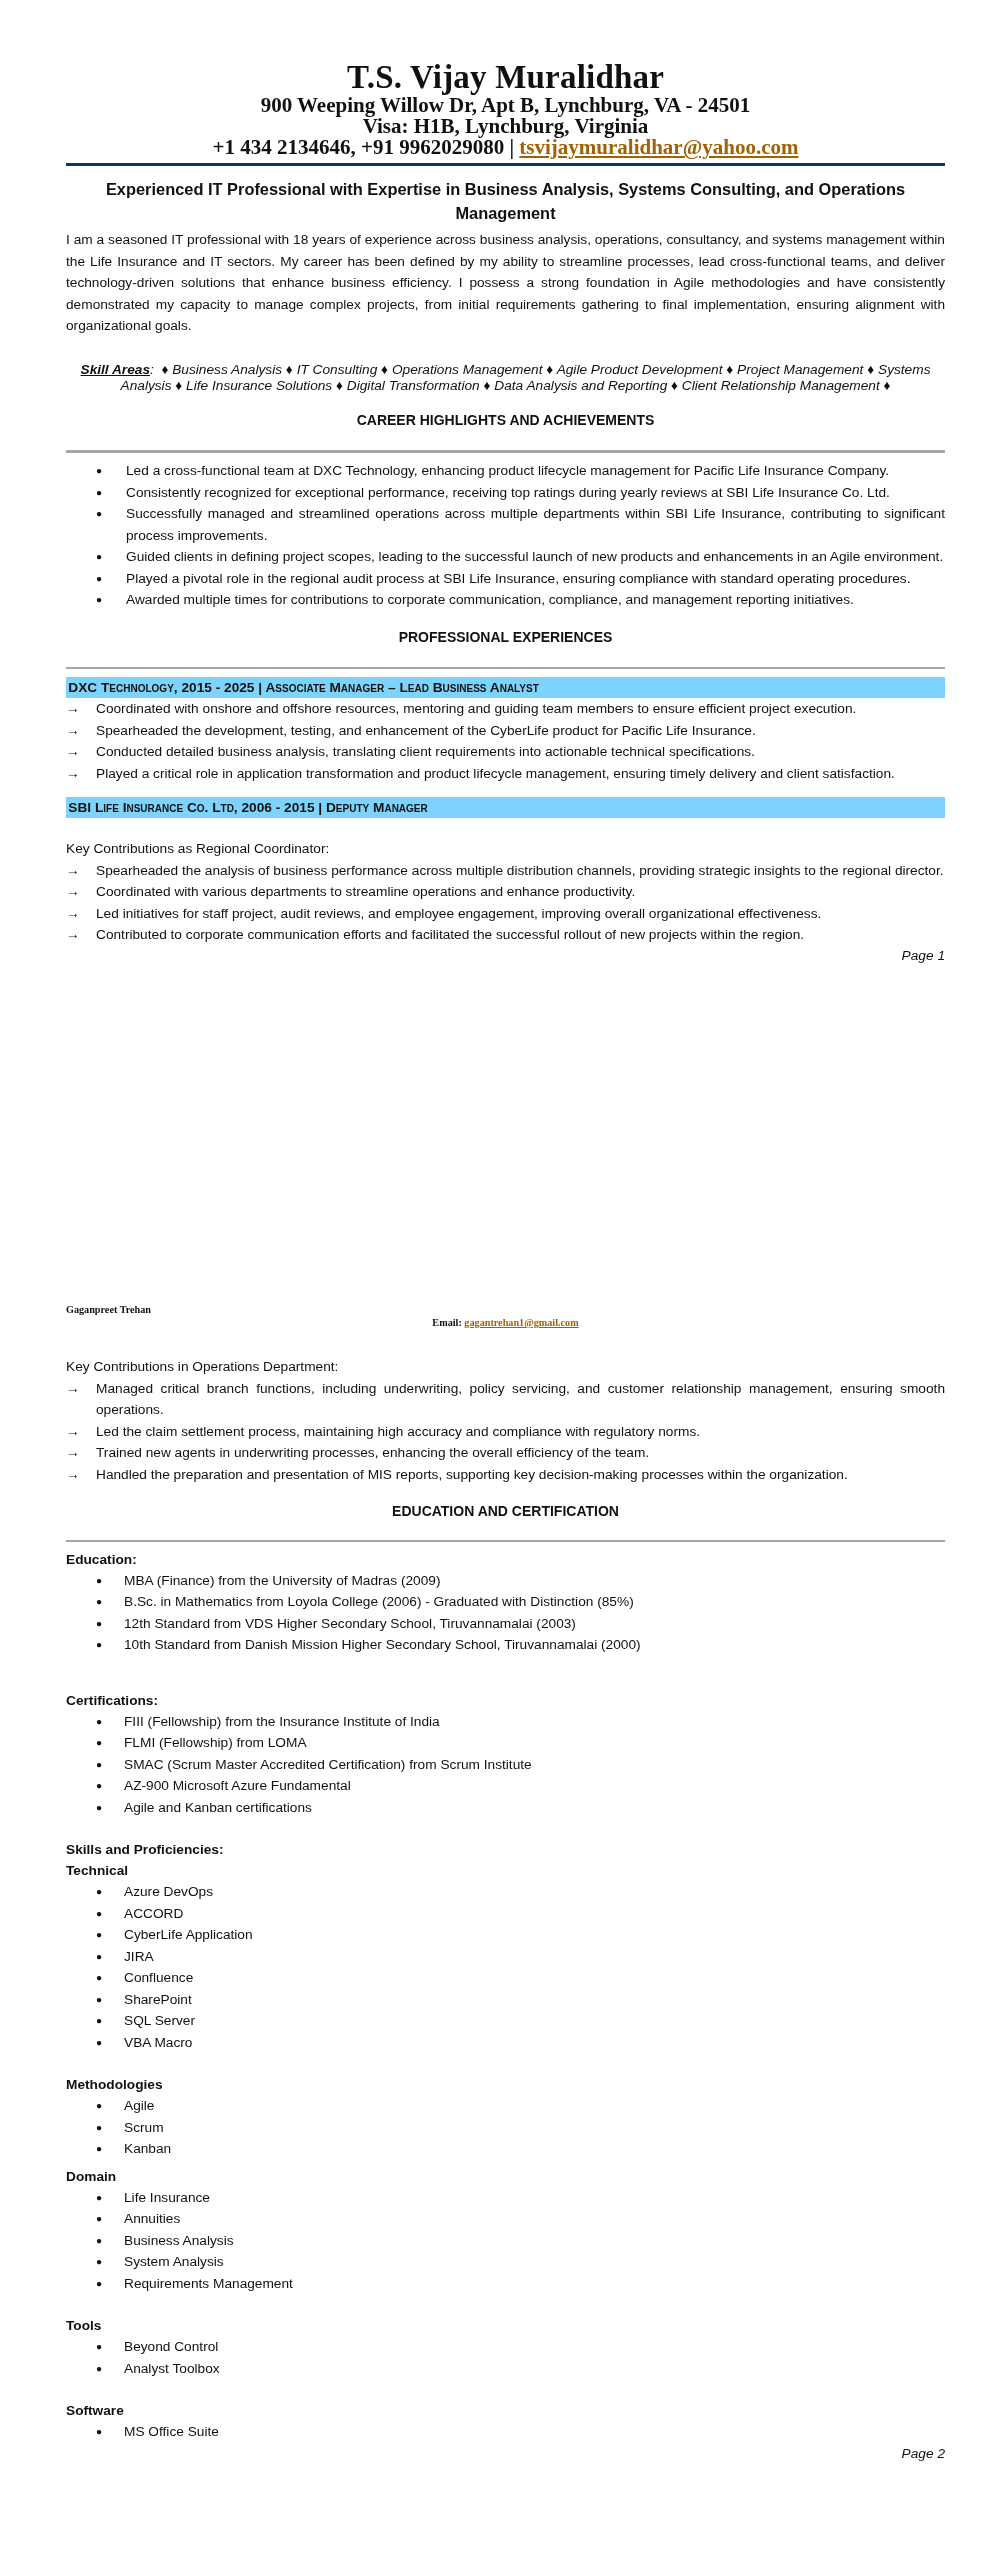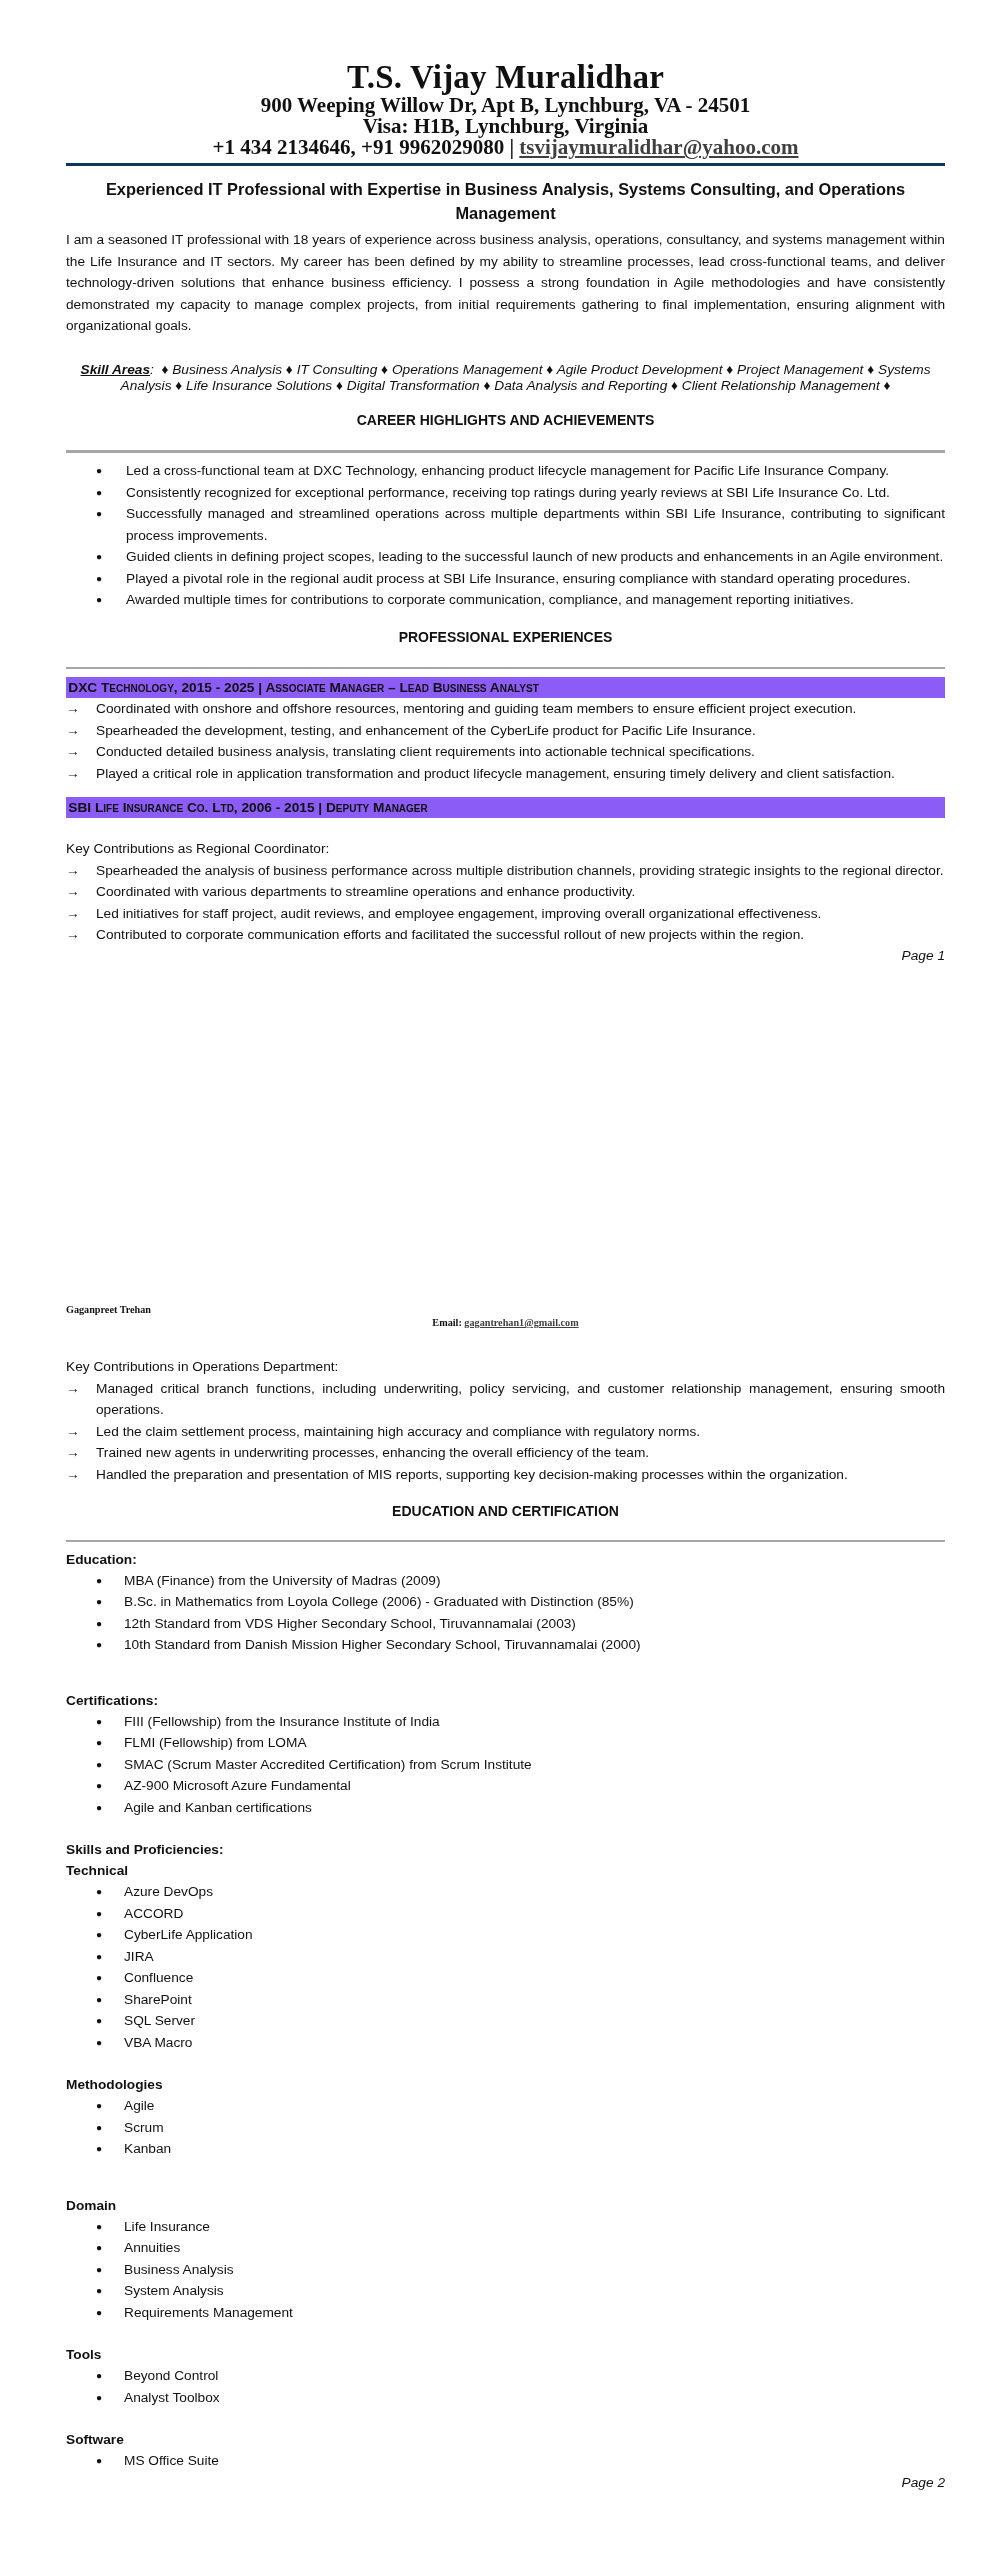--- a/index.html
+++ b/index.html
@@ -2,35 +2,35 @@
 <html style="font-size:12.5px"><head>
 <meta charset="utf-8">
 <style>
   html, body { margin: 0; padding: 0; background: #ffffff; }
   body { width: 996px; height: 2576px; position: relative; overflow: hidden; color: #111; font-family: "Liberation Sans", sans-serif; }
   .page { position: absolute; left: 66px; width: 879px; }
   .serif { font-family: "Liberation Serif", serif; }
   #p1 { top: 59px; }
   .hdr-name { text-align: center; font-weight: bold; font-size: 33px; line-height: 36px; letter-spacing: 0.2px; }
   .hdr-line { text-align: center; font-weight: bold; font-size: 21px; line-height: 21px; }
-  .hdr-line a, .p2-email a { color: #404040; text-decoration: underline; }
+  .hdr-line a, .p2-email a { color: #a16207; text-decoration: underline; }
   .navy-rule { height: 3.1px; background: #0e3663; margin-top: 4.7px; }
   .headline { text-align: center; font-weight: bold; font-size: 16.4px; line-height: 24px; margin-top: 11px; }
   .summary { text-align: justify; font-size: 13.7px; line-height: 21.5px; margin-top: 4.7px; }
   .skills { text-align: center; font-style: italic; font-size: 13.7px; line-height: 16px; margin-top: 25px; }
   .skills .label { font-weight: bold; text-decoration: underline; }
   .sec-title { text-align: center; font-weight: bold; font-size: 14px; line-height: 19px; margin-top: 15.6px; }
   .gray-rule { height: 2.3px; background: #a6a6a6; margin-top: 20.3px; }
   ul.dots { list-style: none; margin: 7.8px 0 0 0; padding: 0; }
   ul.dots li { position: relative; padding-left: 60px; font-size: 13.7px; line-height: 21.5px; text-align: justify; }
   ul.dots li .b { position: absolute; left: 30px; top: 0; font-size: 10.2px; }
   ul.arrows { list-style: none; margin: 0; padding: 0; }
   ul.arrows li { position: relative; padding-left: 30px; font-size: 13.7px; line-height: 21.5px; text-align: justify; }
   ul.arrows li .a { position: absolute; left: 0; top: 0; }
-  .job-band { background: #8b5cf6; font-weight: bold; font-variant: small-caps; font-size: 13.7px; line-height: 21px; padding-left: 2.3px; margin-top: 7.8px; }
+  .job-band { background: #7dd3fc; font-weight: bold; font-variant: small-caps; font-size: 13.7px; line-height: 21px; padding-left: 2.3px; margin-top: 7.8px; }
   .plain { font-size: 13.7px; line-height: 21.5px; }
   .page-no { text-align: right; font-style: italic; font-size: 13.7px; line-height: 20.3px; }
   #p2 { top: 1303px; }
   .p2-name { text-align: left; font-weight: bold; font-size: 10.2px; line-height: 13.3px; }
   .p2-email { text-align: center; font-weight: bold; font-size: 10.2px; line-height: 13.3px; }
   .sub-u { font-weight: bold; font-size: 13.7px; line-height: 21px; }
   .sub-b { font-weight: bold; font-size: 13.7px; line-height: 21px; }
   ul.sk { list-style: none; margin: 0; padding: 0; }
   ul.sk li { position: relative; padding-left: 58px; font-size: 13.7px; line-height: 21.5px; }
   ul.sk li .b { position: absolute; left: 30px; top: 0; font-size: 10.2px; }
@@ -145,21 +145,21 @@
       </div>
       <div>
         <div class="sub-b" style="margin-top: 21px;">Methodologies</div>
         <ul class="sk">
           <li><span class="b">●</span><span>Agile</span></li>
           <li><span class="b">●</span><span>Scrum</span></li>
           <li><span class="b">●</span><span>Kanban</span></li>
         </ul>
       </div>
       <div>
-        <div class="sub-b" style="margin-top: 35px;">Domain</div>
+        <div class="sub-b" style="margin-top: 6px;">Domain</div>
         <ul class="sk">
           <li><span class="b">●</span><span>Life Insurance</span></li>
           <li><span class="b">●</span><span>Annuities</span></li>
           <li><span class="b">●</span><span>Business Analysis</span></li>
           <li><span class="b">●</span><span>System Analysis</span></li>
           <li><span class="b">●</span><span>Requirements Management</span></li>
         </ul>
       </div>
       <div>
         <div class="sub-b" style="margin-top: 21px;">Tools</div>

